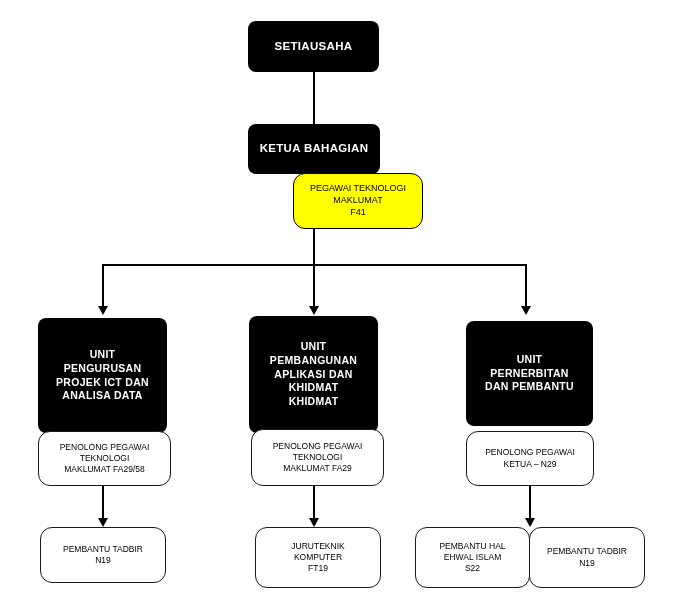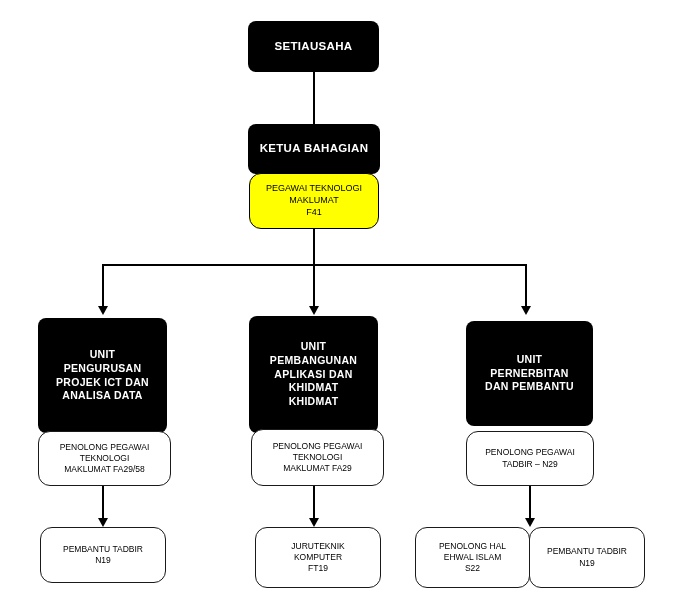--- a/index.html
+++ b/index.html
@@ -38,20 +38,21 @@
     color: #ffffff;
     border-radius: 8px;
     font-weight: bold;
     letter-spacing: 0.3px;
   }
   .node-yellow {
     background: #FFFF00;
     color: #000000;
     border: 1.6px solid #000000;
     border-radius: 12px;
+    margin-left: 44px;
   }
   .node-white {
     background: #ffffff;
     color: #000000;
     border: 1.4px solid #1a1a1a;
     border-radius: 12px;
   }
 
   
   .vline {
@@ -147,36 +148,36 @@
   </div>
 
   <div class="node node-white" style="left:251px; top:429px; width:133px; height:57px; font-size:8.5px;">
     <span class="line">PENOLONG PEGAWAI</span>
     <span class="line">TEKNOLOGI</span>
     <span class="line">MAKLUMAT FA29</span>
   </div>
 
   <div class="node node-white" style="left:466px; top:431px; width:128px; height:55px; font-size:8.5px;">
     <span class="line">PENOLONG PEGAWAI</span>
-    <span class="line">TADBIR – N29</span>
+    <span class="line">KETUA – N29</span>
   </div>
 
   <div class="node node-white" style="left:40px; top:527px; width:126px; height:56px; font-size:8.5px;">
     <span class="line">PEMBANTU TADBIR</span>
     <span class="line">N19</span>
   </div>
 
   <div class="node node-white" style="left:255px; top:527px; width:126px; height:61px; font-size:8.5px;text-align:right;">
     <span class="line">JURUTEKNIK</span>
     <span class="line">KOMPUTER</span>
     <span class="line">FT19</span>
   </div>
 
   <div class="node node-white" style="left:415px; top:527px; width:115px; height:61px; font-size:8.5px;">
-    <span class="line">PENOLONG HAL</span>
+    <span class="line">PEMBANTU HAL</span>
     <span class="line">EHWAL ISLAM</span>
     <span class="line">S22</span>
   </div>
 
   <div class="node node-white" style="left:529px; top:527px; width:116px; height:61px; font-size:8.5px;">
     <span class="line">PEMBANTU TADBIR</span>
     <span class="line">N19</span>
   </div>
 
 </div>

